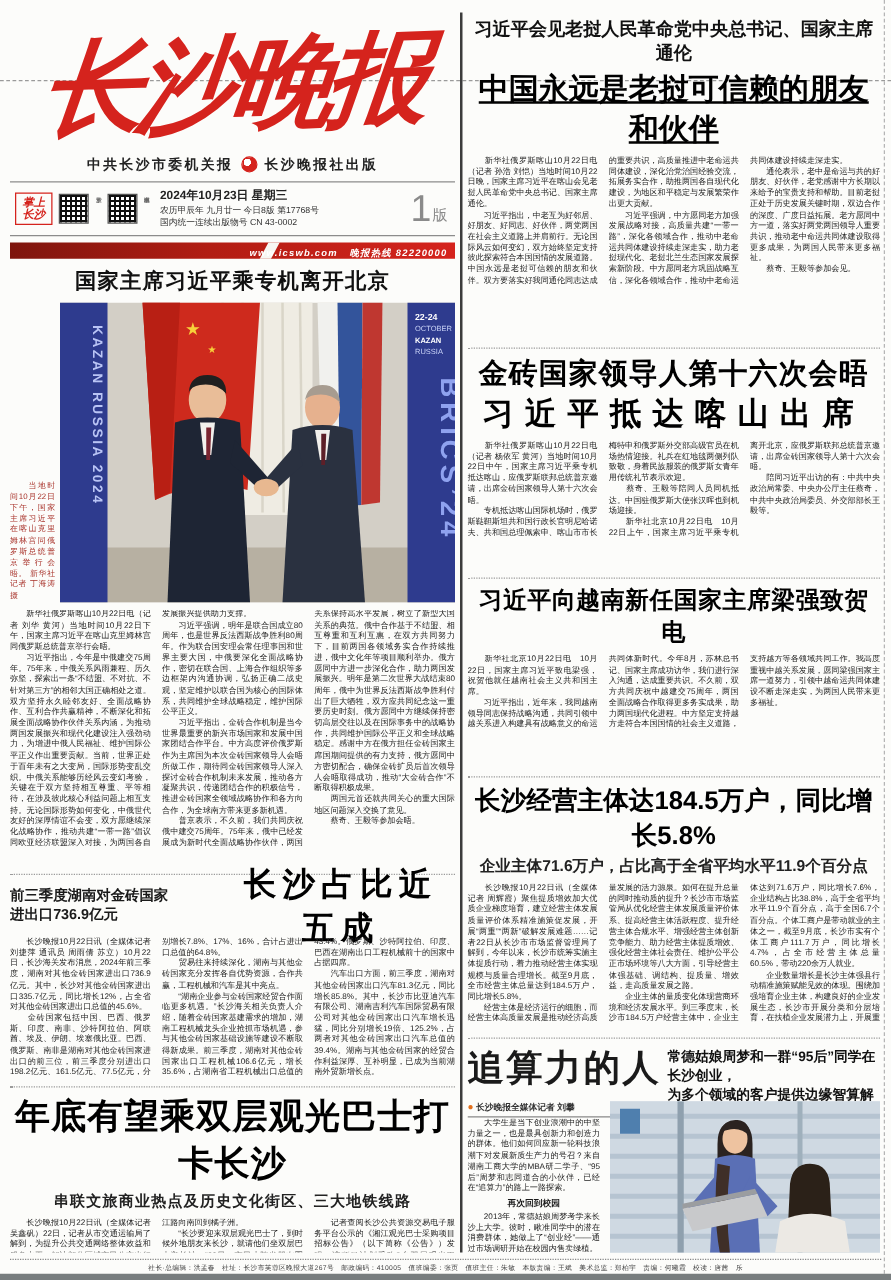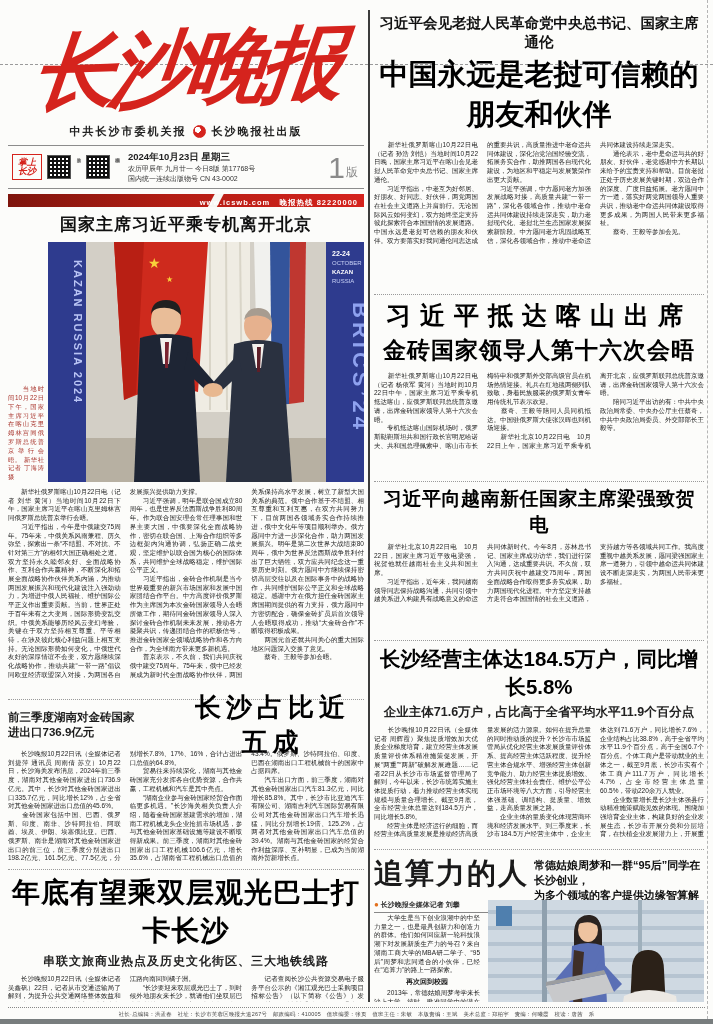--- a/index.html
+++ b/index.html
@@ -34,21 +34,21 @@
   .qr.small{width:24px;height:24px;}
   .qr-label{writing-mode:vertical-rl;font-size:4.5px;color:#666;line-height:1;height:26px;}
   .dateblock{flex:1;padding-left:4px;font-size:7px;color:#333;line-height:1.45;}
   .dateblock .d1{font-size:9.5px;font-weight:bold;color:#222;}
   .edition{display:flex;align-items:flex-end;color:#8a8a8a;padding-right:2px;}
   .edition .num{font-size:30px;line-height:0.9;font-weight:400;}
   .edition .ban{font-size:12px;margin-left:1px;}
   .redbar{position:relative;margin-top:5px;height:13px;
       background:linear-gradient(90deg,#7e150d,#b21d13 45%,#d5231d);overflow:hidden;}
   .redbar .slash{position:absolute;left:57%;top:-3px;width:9px;height:20px;background:#f7f6f2;transform:skewX(-28deg);}
-  .redbar .txt{position:absolute;right:6px;top:4px;color:#fff;font-size:7.5px;font-weight:bold;letter-spacing:1px;}
+  .redbar .txt{position:absolute;right:6px;top:4px;color:#fff;font-size:7.5px;font-weight:bold;letter-spacing:1px;font-style:italic;}
 
   
   .kicker{font-weight:900;text-align:center;color:#111;}
   .headline{font-weight:900;text-align:center;color:#000;font-family:"Liberation Sans","DejaVu Sans",sans-serif;}
   .subtitle{font-weight:bold;text-align:center;color:#222;}
   .body3{column-count:3;column-gap:9px;font-size:6.5px;line-height:1.34;text-align:justify;
       color:#222;white-space:pre-wrap;overflow:hidden;}
   .body1{font-size:6.5px;line-height:1.34;text-align:justify;color:#222;white-space:pre-wrap;overflow:hidden;}
   .sep{border-top:1px dotted #9a9a9a;margin:5px 0 4px 0;}
 
@@ -67,21 +67,21 @@
   .la2-body{margin-top:4px;height:114px;}
 
   
   .la3-head{font-size:28px;margin-top:2px;letter-spacing:1px;}
   .la3-sub{font-size:12px;margin-top:3px;letter-spacing:1px;}
   .la3-wrap{position:relative;margin-top:5px;height:88px;}
   .la3-body{height:88px;}
 
   
   .ra1-kicker{font-size:14.5px;margin-top:4px;}
-  .ra1-head{font-size:29px;margin-top:3px;}
+  .ra1-head{font-size:24px;margin-top:3px;text-decoration:underline;}
   .ra1-body{margin-top:6px;height:148px;}
   .ra2-head1{font-size:25px;letter-spacing:9px;}
   .ra2-head2{font-size:23px;letter-spacing:1px;margin-top:3px;}
   .ra2-body{margin-top:6px;height:104px;}
   .ra3-head{font-size:19px;letter-spacing:0.5px;}
   .ra3-body{margin-top:5px;height:92px;}
   .ra4-head{font-size:20.5px;letter-spacing:0px;}
   .ra4-sub{font-size:12.5px;margin-top:3px;}
   .ra4-body{margin-top:5px;height:118px;}
 
@@ -252,22 +252,22 @@
       <div class="body3 ra1-body">　　新华社俄罗斯喀山10月22日电（记者 孙浩 刘恺）当地时间10月22日晚，国家主席习近平在喀山会见老挝人民革命党中央总书记、国家主席通伦。
 　　习近平指出，中老互为好邻居、好朋友、好同志、好伙伴，两党两国在社会主义道路上并肩前行。无论国际风云如何变幻，双方始终坚定支持彼此探索符合本国国情的发展道路。中国永远是老挝可信赖的朋友和伙伴。双方要落实好我同通伦同志达成的重要共识，高质量推进中老命运共同体建设，深化治党治国经验交流，拓展务实合作，助推两国各自现代化建设，为地区和平稳定与发展繁荣作出更大贡献。
 　　习近平强调，中方愿同老方加强发展战略对接，高质量共建“一带一路”，深化各领域合作，推动中老命运共同体建设持续走深走实，助力老挝现代化、老挝北兰生态国家发展探索新阶段。中方愿同老方巩固战略互信，深化各领域合作，推动中老命运共同体建设持续走深走实。
 　　通伦表示，老中是命运与共的好朋友、好伙伴，老党感谢中方长期以来给予的宝贵支持和帮助。目前老挝正处于历史发展关键时期，双边合作的深度、广度日益拓展。老方愿同中方一道，落实好两党两国领导人重要共识，推动老中命运共同体建设取得更多成果，为两国人民带来更多福祉。
 　　蔡奇、王毅等参加会见。</div>
     </div>
 
     <div class="sep"></div>
 
     <div>
+      <div class="headline ra2-head2">金砖国家领导人第十六次会晤</div>
       <div class="headline ra2-head1">习近平抵达喀山出席</div>
-      <div class="headline ra2-head2">金砖国家领导人第十六次会晤</div>
       <div class="body3 ra2-body">　　新华社俄罗斯喀山10月22日电（记者 杨依军 黄河）当地时间10月22日中午，国家主席习近平乘专机抵达喀山，应俄罗斯联邦总统普京邀请，出席金砖国家领导人第十六次会晤。
 　　专机抵达喀山国际机场时，俄罗斯鞑靼斯坦共和国行政长官明尼哈诺夫、共和国总理佩索申、喀山市市长梅特申和俄罗斯外交部高级官员在机场热情迎接。礼兵在红地毯两侧列队致敬，身着民族服装的俄罗斯女青年用传统礼节表示欢迎。
 　　蔡奇、王毅等陪同人员同机抵达。中国驻俄罗斯大使张汉晖也到机场迎接。
 　　新华社北京10月22日电　10月22日上午，国家主席习近平乘专机离开北京，应俄罗斯联邦总统普京邀请，出席金砖国家领导人第十六次会晤。
 　　陪同习近平出访的有：中共中央政治局常委、中央办公厅主任蔡奇，中共中央政治局委员、外交部部长王毅等。</div>
     </div>
 
     <div class="sep"></div>
 
     <div>

